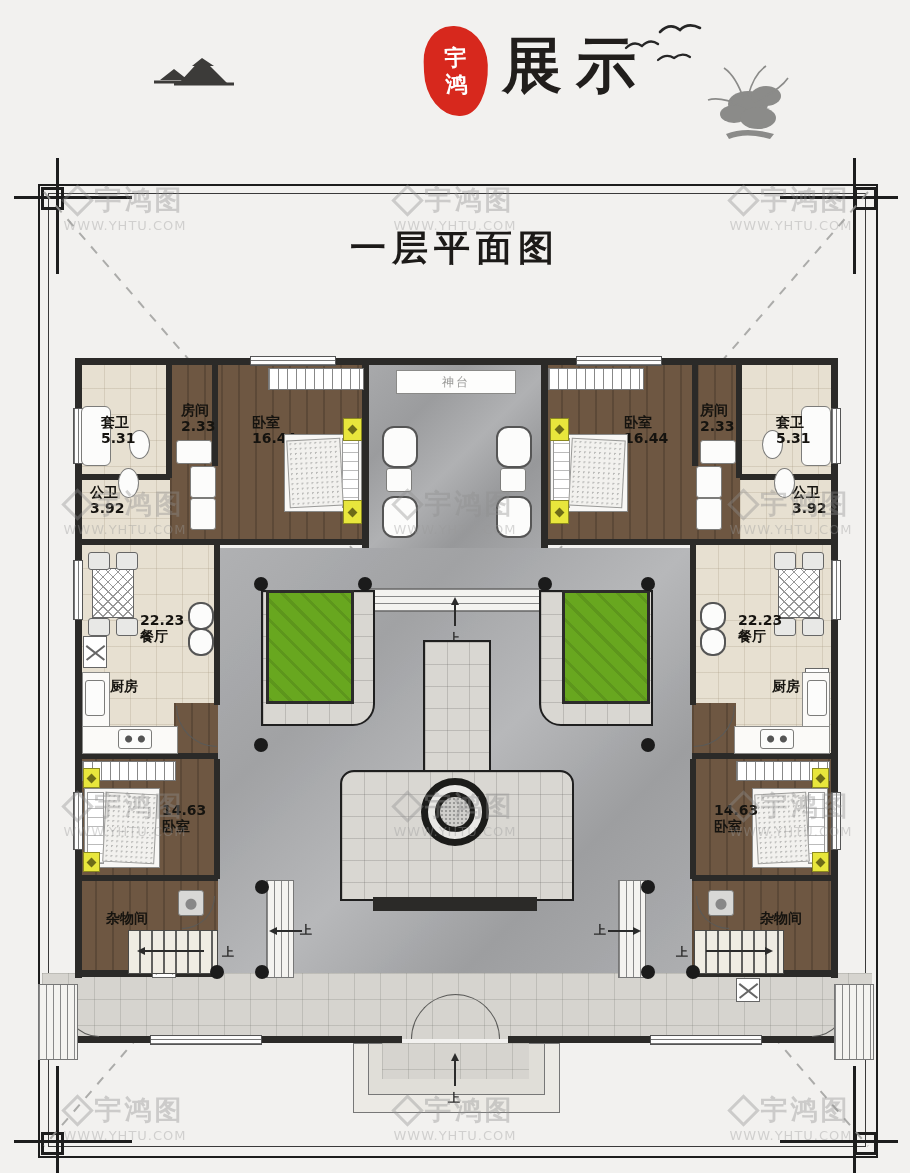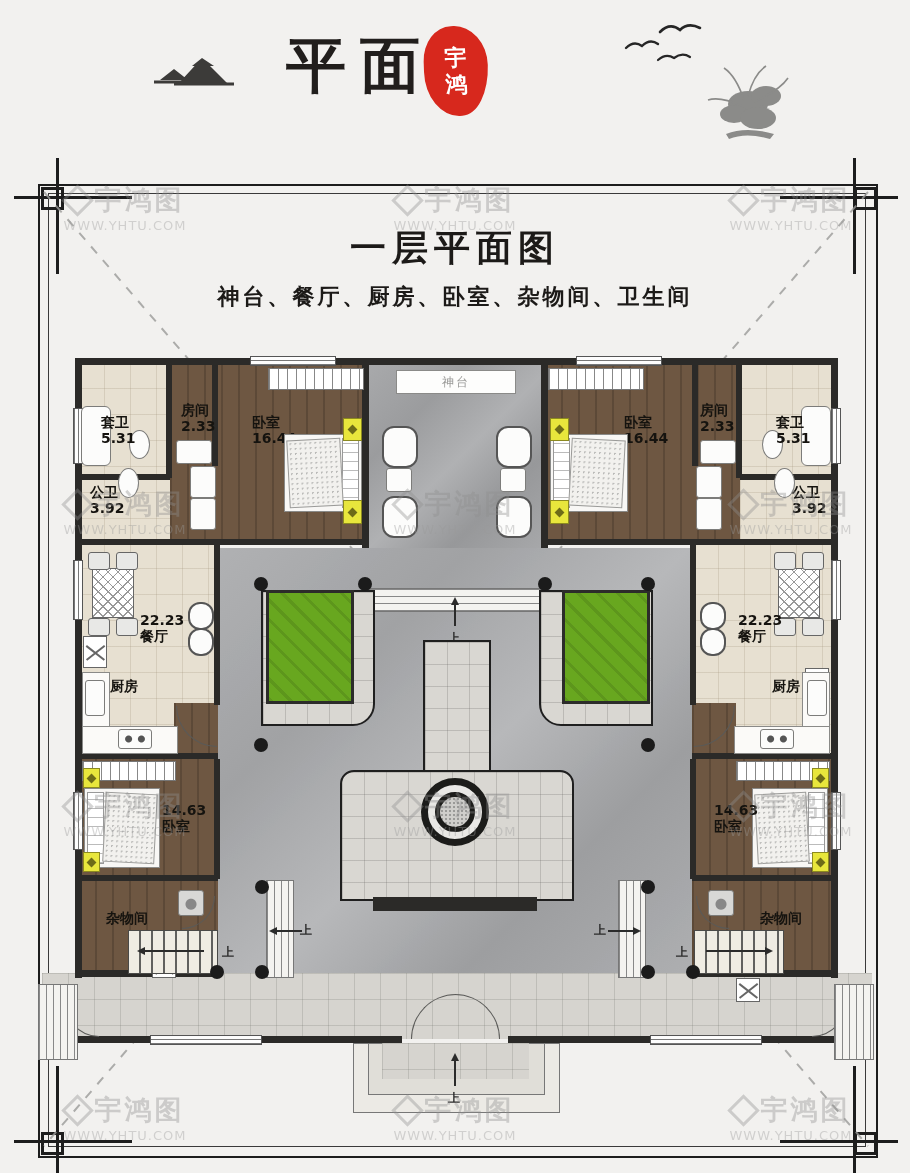--- a/index.html
+++ b/index.html
@@ -74,25 +74,25 @@
 </style>
 </head>
 <body>
 
 <div class="canvas">
 
   <svg class="abs" style="left:140px;top:36px" width="120" height="60" viewBox="0 0 120 60">
     <path d="M38 48 L62 22 L88 48 Z M20 44 L34 33 L48 44 Z M52 30 L62 22 L74 30 Z" fill="#3c3b39"></path>
     <path d="M14 46 H52 M34 48 H94" stroke="#3c3b39" stroke-width="3"></path>
   </svg>
-  <div class="abs hdr-title" style="left:286px;top:26px">平面</div>
   <div class="abs seal" style="left:424px;top:26px;width:64px;height:90px">
     <span>宇</span>
     <span>鸿</span>
   </div>
+  <div class="abs hdr-title" style="left:502px;top:26px">展示</div>
   <svg class="abs" style="left:624px;top:20px" width="80" height="50" viewBox="0 0 80 50">
     <path d="M2 28 Q10 20 18 26 Q26 18 34 24" fill="none" stroke="#262626" stroke-width="2.4" stroke-linecap="round"></path>
     <path d="M36 12 Q46 2 56 10 Q64 2 76 8" fill="none" stroke="#262626" stroke-width="2.6" stroke-linecap="round"></path>
     <path d="M34 40 Q42 33 50 38 Q58 32 66 37" fill="none" stroke="#262626" stroke-width="2.2" stroke-linecap="round"></path>
   </svg>
   <svg class="abs" style="left:696px;top:56px" width="100" height="84" viewBox="0 0 100 84">
     <g fill="#8b8b89">
       <ellipse cx="52" cy="48" rx="20" ry="13"></ellipse>
         <ellipse cx="70" cy="40" rx="15" ry="10"></ellipse>
       <ellipse cx="38" cy="58" rx="14" ry="9"></ellipse>
@@ -123,21 +123,20 @@
   <svg class="abs" style="left:38px;top:184px" width="836" height="970" viewBox="0 0 836 970">
     <g stroke="#9b9b99" stroke-width="2" stroke-dasharray="9 9" fill="none" opacity=".8">
       <path d="M6 8 L830 962"></path>
         <path d="M830 8 L6 962"></path>
       <path d="M150 690 L390 900"></path>
         <path d="M686 690 L446 900"></path>
     </g>
   </svg>
 
   <div class="abs page-title" style="left:255px;top:224px;width:400px">一层平面图</div>
-  <div class="abs page-sub" style="left:105px;top:282px;width:700px">神台、餐厅、厨房、卧室、杂物间、卫生间</div>
 
   <div class="abs marble" style="left:366px;top:362px;width:178px;height:186px"></div>
   <div class="abs marble" style="left:218px;top:548px;width:474px;height:430px;filter:brightness(1.04)"></div>
   <div class="abs beige" style="left:78px;top:362px;width:92px;height:180px"></div>
   <div class="abs wood" style="left:170px;top:362px;width:196px;height:180px"></div>
   <div class="abs wood" style="left:544px;top:362px;width:196px;height:180px"></div>
   <div class="abs beige" style="left:740px;top:362px;width:98px;height:180px"></div>
   <div class="abs beige" style="left:78px;top:542px;width:140px;height:217px"></div>
   <div class="abs beige" style="left:692px;top:542px;width:146px;height:217px"></div>
   <div class="abs wood" style="left:174px;top:703px;width:44px;height:56px"></div>

